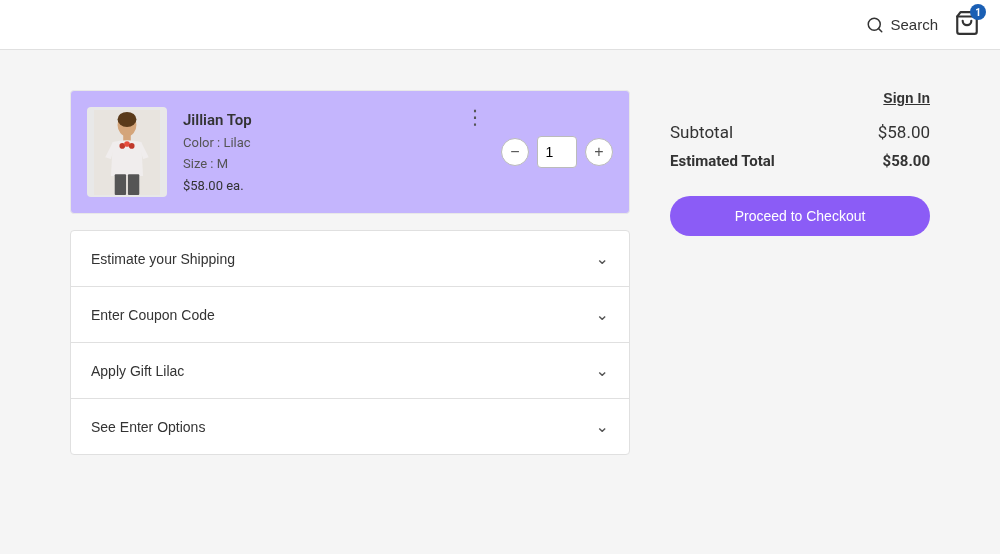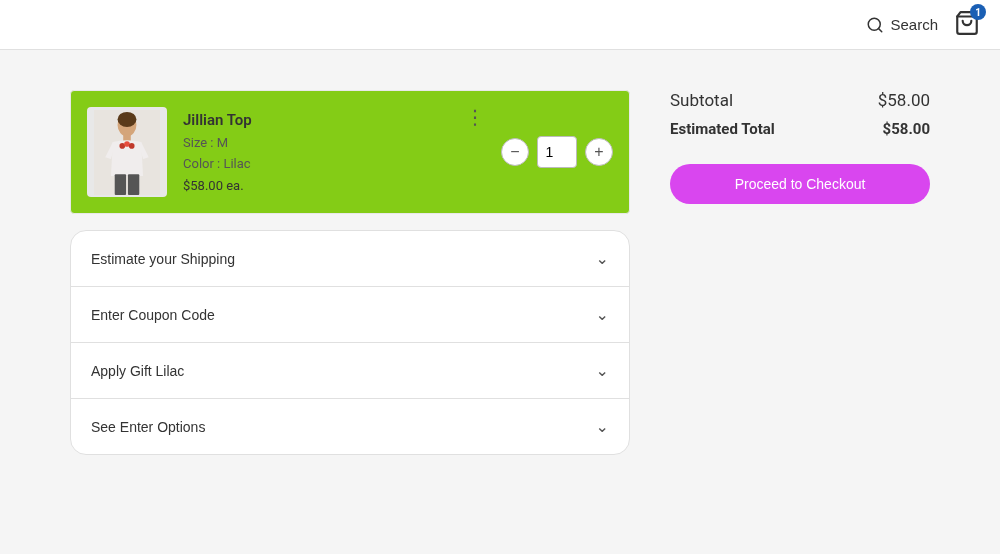--- a/index.html
+++ b/index.html
@@ -95,21 +95,21 @@
       color: #333;
       font-weight: 600;
       font-size: 14px;
       cursor: pointer;
       background: none;
       border: none;
     }
 
     
     .cart-item {
-      background: #84cc16;
+      background: #c4b5fd;
       border-radius: 4px;
       padding: 16px;
       display: flex;
       align-items: center;
       gap: 16px;
       margin-bottom: 16px;
       border: 1px solid #e8e8e8;
     }
     .item-image {
       width: 80px;
@@ -180,21 +180,21 @@
       text-align: center;
       border: 1px solid #bbb;
       border-radius: 4px;
       font-size: 14px;
     }
 
     
     .accordion {
       background: #fff;
       border: 1px solid #e0e0e0;
-      border-radius: 16px;
+      border-radius: 4px;
       overflow: hidden;
     }
     .accordion-item {
       border-bottom: 1px solid #e0e0e0;
     }
     .accordion-item:last-child {
       border-bottom: none;
     }
     .accordion-header {
       display: flex;
@@ -221,21 +221,21 @@
       justify-content: space-between;
       margin-bottom: 10px;
       font-size: 17px;
     }
     .summary-total {
       font-weight: 700;
       font-size: 15px;
       text-align: center;
     }
     .checkout-btn {
-      background: #d946ef;
+      background: #8b5cf6;
       color: #fff;
       border: none;
       border-radius: 24px;
       padding: 12px 24px;
       font-size: 14px;
       cursor: pointer;
       width: 100%;
       margin-top: 16px;
       font-weight: 500;
     }
@@ -291,22 +291,22 @@
             <circle cx="35" cy="36" r="3" fill="#e74c3c"></circle>
             <circle cx="40" cy="38" r="3" fill="#c0392b"></circle>
 
             <rect x="22" y="68" width="12" height="22" fill="#555" rx="1"></rect>
             <rect x="36" y="68" width="12" height="22" fill="#555" rx="1"></rect>
           </svg>
         </div>
 
         <div class="item-details">
           <div class="item-name">Jillian Top</div>
+          <div class="item-meta">Color : Lilac</div>
           <div class="item-meta">Size : M</div>
-          <div class="item-meta">Color : Lilac</div>
           <div class="item-price">$58.00 ea.</div>
         </div>
 
         <button class="item-more" title="More options">⋮</button>
 
         <div class="item-qty-wrap">
           <button class="qty-btn">
             <span>−</span>
           </button>
           <input class="qty-input" type="number" value="1" min="1" style="">
@@ -339,20 +339,23 @@
           <button class="accordion-header">
             <span>See Enter Options</span>
             <span class="chevron-icon">⌄</span>
           </button>
         </div>
       </div>
 
     </div>
 
     <div class="cart-right">
+      <div class="sign-in-row">
+        <button class="sign-in-link">Sign In</button>
+      </div>
 
       <div class="summary-row">
         <span>Subtotal</span>
         <span>$58.00</span>
       </div>
       <div class="summary-row summary-total">
         <span>Estimated Total</span>
         <span>$58.00</span>
       </div>
 

